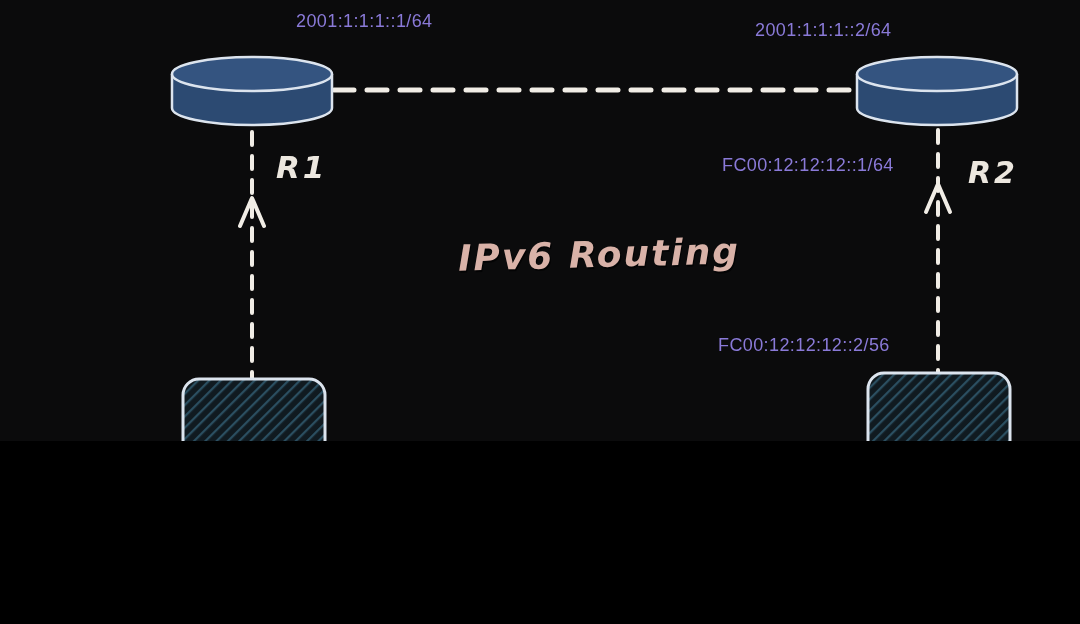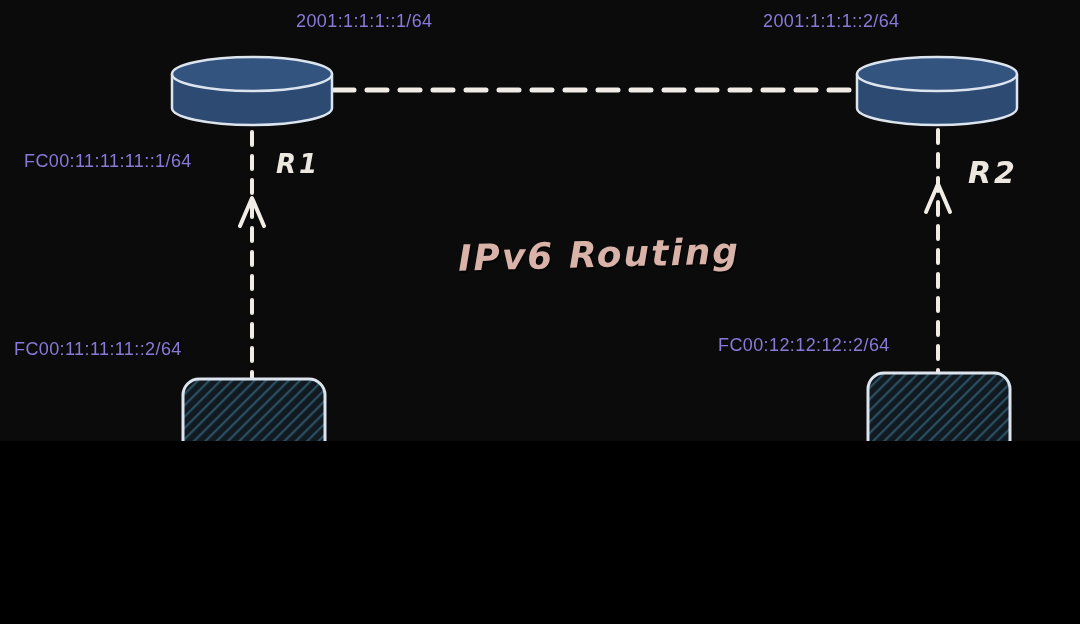--- a/index.html
+++ b/index.html
@@ -25,23 +25,23 @@
   .title {
     color:var(--title-text,#d9b2a8);
     font-family:"DejaVu Sans",sans-serif;
     font-style:italic; font-weight:bold;
     font-size:36px; letter-spacing:2px;
     transform:rotate(-1.5deg);
     text-shadow:1px 2px 0 rgba(0,0,0,.65);
   }
   
   .l-wan-left  { left:296px; top:11px; }
-  .l-wan-right { left:755px; top:11px;margin-left:8px; }
+  .l-wan-right { left:755px; top:20px; }
   .l-r1-lan    { left:24px;  top:151px; }
-  .l-r1-name   { left:276px; top:149px; font-size:26px; }
+  .l-r1-name   { left:276px; top:149px; font-size:31px; }
   .l-r2-lan    { left:722px; top:155px; }
   .l-r2-name   { left:968px; top:146px; font-size:30px;margin-top:9px; }
   .l-pc0-ip    { left:14px;  top:339px; }
   .l-pc1-ip    { left:718px; top:335px; }
   .l-pc0-name  { left:210px; top:560px; font-size:32px; }
   .l-pc1-name  { left:908px; top:550px; font-size:24px; }
   .l-title     { left:458px; top:234px; }
   
   .router-body { fill:var(--router-fill,#2c4a72); stroke:var(--outline,#dce4ee); stroke-width:2.5; }
   .router-top  { fill:var(--router-top,#345480);  stroke:var(--outline,#dce4ee); stroke-width:2.5; }
@@ -95,24 +95,23 @@
 
     <g transform="translate(685,-6)">
       <rect class="laptop-screen" x="183" y="379" width="142" height="112" rx="16" fill="url(#hatch)"></rect>
       <path class="laptop-base" d="M165,534 Q158,534 159,526 Q162,508 172,499 Q180,492 194,492 L314,492 Q328,492 336,499 Q346,508 349,526 Q350,534 343,534 Z"></path>
     </g>
   </svg>
 
   <div class="label ip l-wan-left">2001:1:1:1::1/64</div>
   <div class="label ip l-wan-right">2001:1:1:1::2/64</div>
 
-  <div class="label ip l-r1-lan">FC00:11:11:11::1/64</div>
   <div class="label device l-r1-name">R1</div>
 
+  <div class="label ip l-r2-lan">FC00:12:12:12::1/64</div>
   <div class="label device l-r2-name">R2</div>
 
-  <div class="label ip l-pc0-ip">FC00:11:11:11::2/64</div>
-  <div class="label ip l-pc1-ip">FC00:12:12:12::2/64</div>
+  <div class="label ip l-pc1-ip">FC00:12:12:12::2/56</div>
 
   <div class="label device l-pc1-name">PC1</div>
 
   <div class="label title l-title">IPv6 Routing</div>
 </div>
 
 </body></html>

